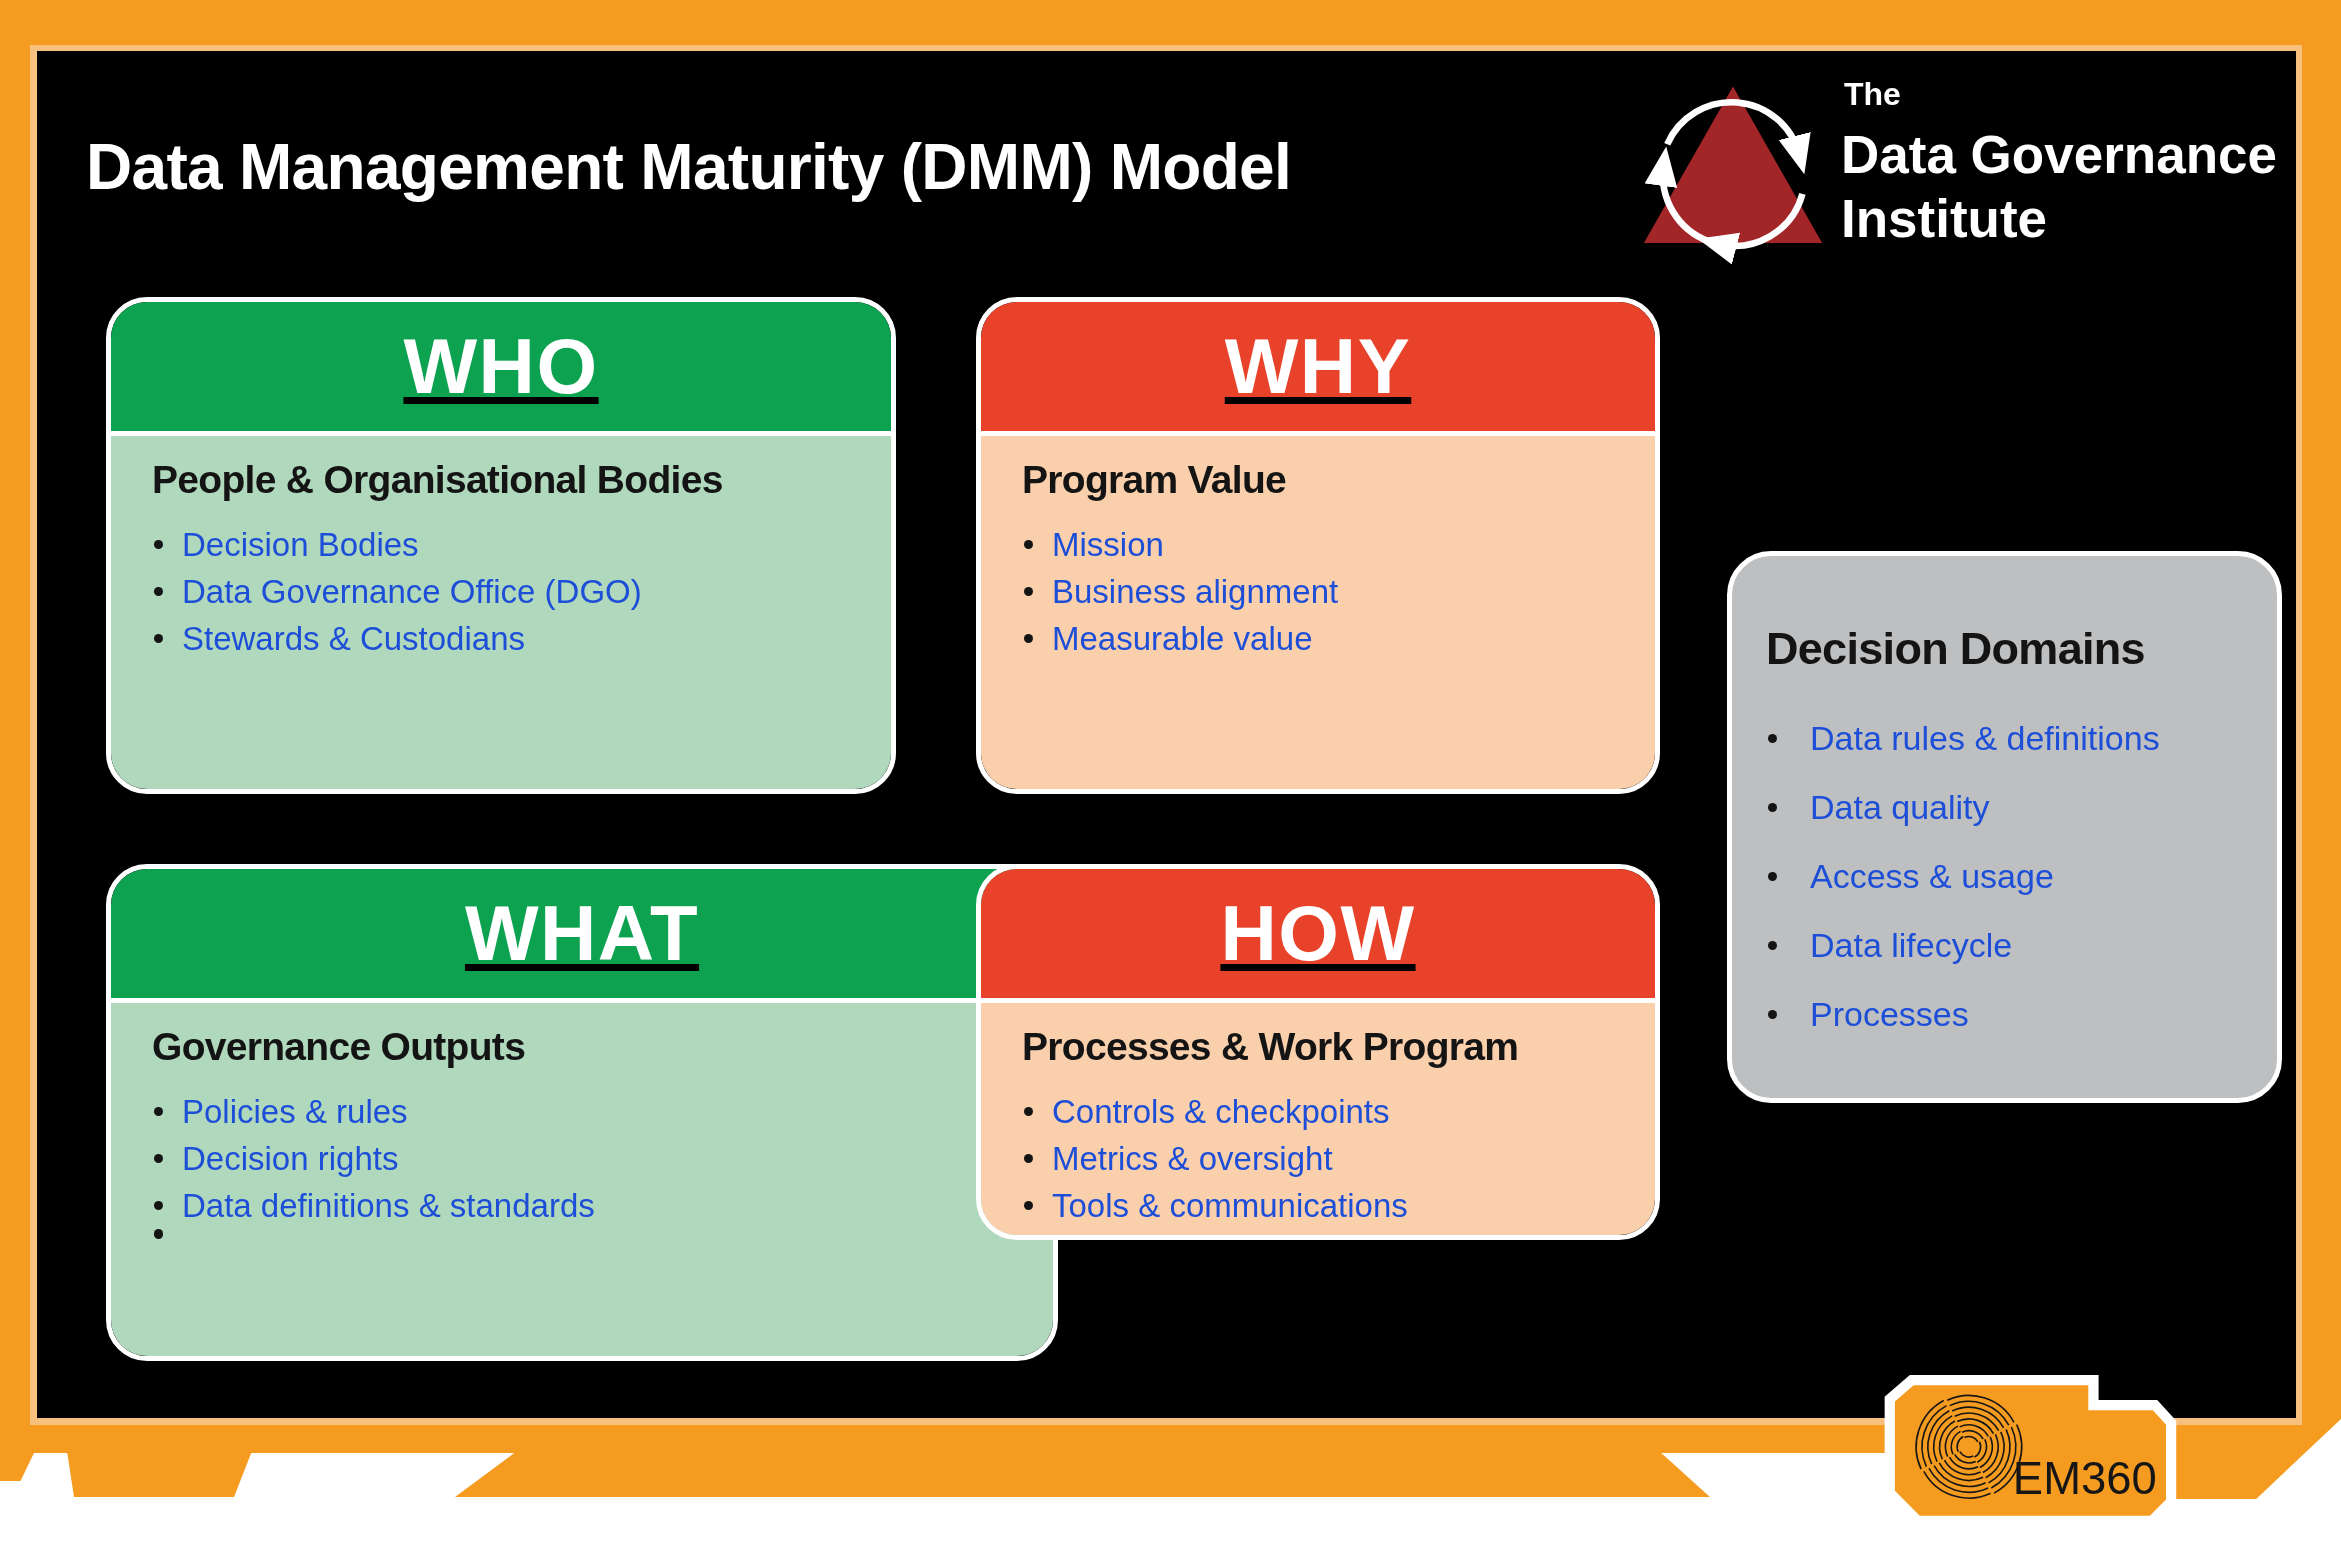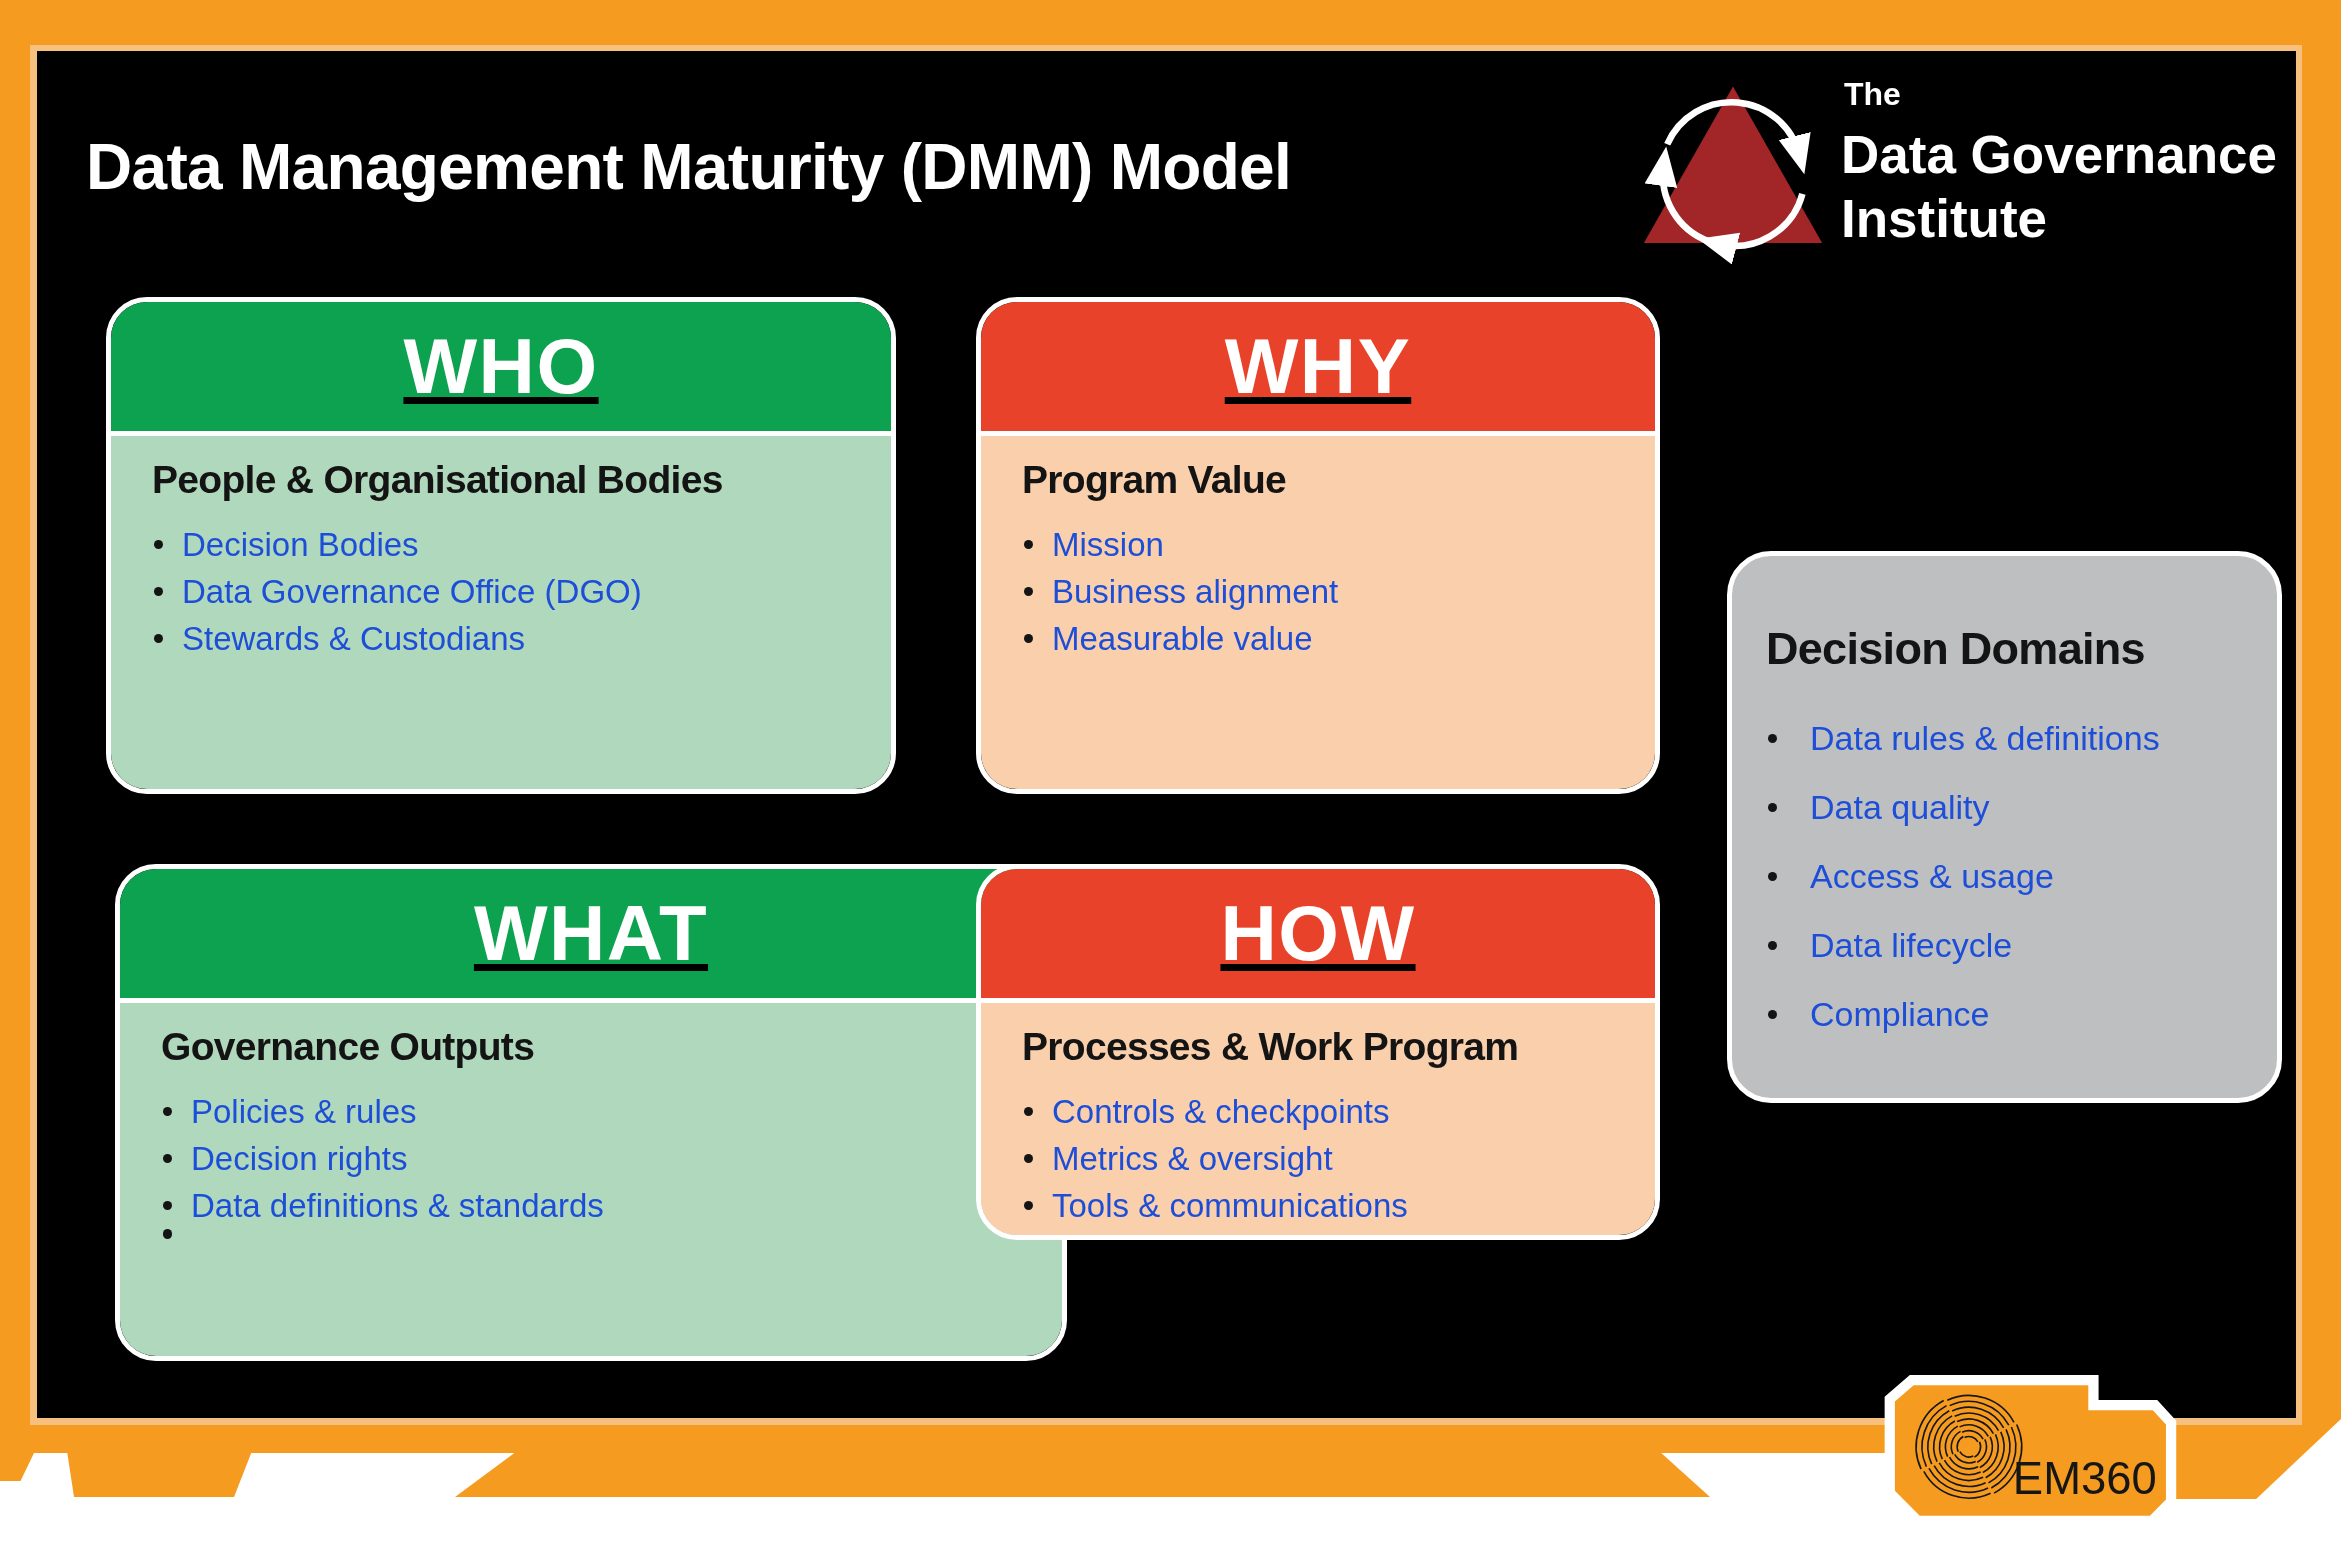--- a/index.html
+++ b/index.html
@@ -25,21 +25,21 @@
   .dgi{left:1638px;top:73px;width:190px;height:198px;z-index:5;}
   .dgi-text{left:1841px;top:76px;z-index:5;color:#ffffff;}
   .dgi-the{font-size:32px;font-weight:700;margin:0 0 10.2px 2.9px;}
   .dgi-line{font-size:53px;font-weight:700;line-height:64px;white-space:nowrap;}
 
   
   .card{position:absolute;z-index:5;border:5.9px solid #ffffff;border-radius:41px;
         overflow:hidden;box-sizing:border-box;}
   .pos-who {left:106px; top:297px; width:790px;height:497px;}
   .pos-why {left:976px;top:297px; width:684px; height:497px;}
-  .pos-what{left:106px; top:864px;width:952px;height:497px;margin-left:9px;}
+  .pos-what{left:106px; top:864px;width:952px;height:497px;}
   .pos-how {left:976px;top:864px;width:684px; height:376px;}
   .card-header{height:129px;display:flex;align-items:center;justify-content:center;
                border-bottom:5.9px solid #ffffff;text-decoration:underline;}
   .card-label{color:#ffffff;font-size:78px;font-weight:700;letter-spacing:1.5px;}
   .card-body{padding:22px 41px 0 41px;height:100%;box-sizing:border-box;}
   .card-heading{margin:0 0 19px 0;font-size:39px;font-weight:700;color:#141414;
                 letter-spacing:-0.7px;white-space:nowrap;}
   ul.blist{list-style:none;margin:0;padding:0;}
   ul.blist li{display:flex;align-items:center;font-size:33px;color:#1d4ed8;line-height:47px;white-space:nowrap;}
   .dot{width:9.5px;height:9.5px;border-radius:50%;background:#141414;margin:0 19px 0 1.5px;flex:none;}
@@ -203,21 +203,21 @@
       <li>
           <span class="dot"></span>
           <span>Access &amp; usage</span>
         </li>
       <li>
           <span class="dot"></span>
           <span>Data lifecycle</span>
         </li>
       <li>
           <span class="dot"></span>
-          <span>Compliance</span>
+          <span>Processes</span>
         </li>
     </ul>
   </div>
 
   <svg class="abs badge-svg" viewBox="0 0 460 270">
     <polygon points="72,41 320,41 320,75 404,75 426,99 426,207 400,233 80,233 42,195 42,67" stroke="#ffffff" stroke-width="14" stroke-linejoin="miter" fill="#f59b20"></polygon>
     <g stroke="#161616" fill="none" stroke-width="2.2">
       <g transform="rotate(-25 150 132)">
         <circle cx="150" cy="132" r="16" pathLength="100" stroke-dasharray="24 76"></circle>
         <circle cx="150" cy="132" r="24" pathLength="100" stroke-dasharray="24 76"></circle>

